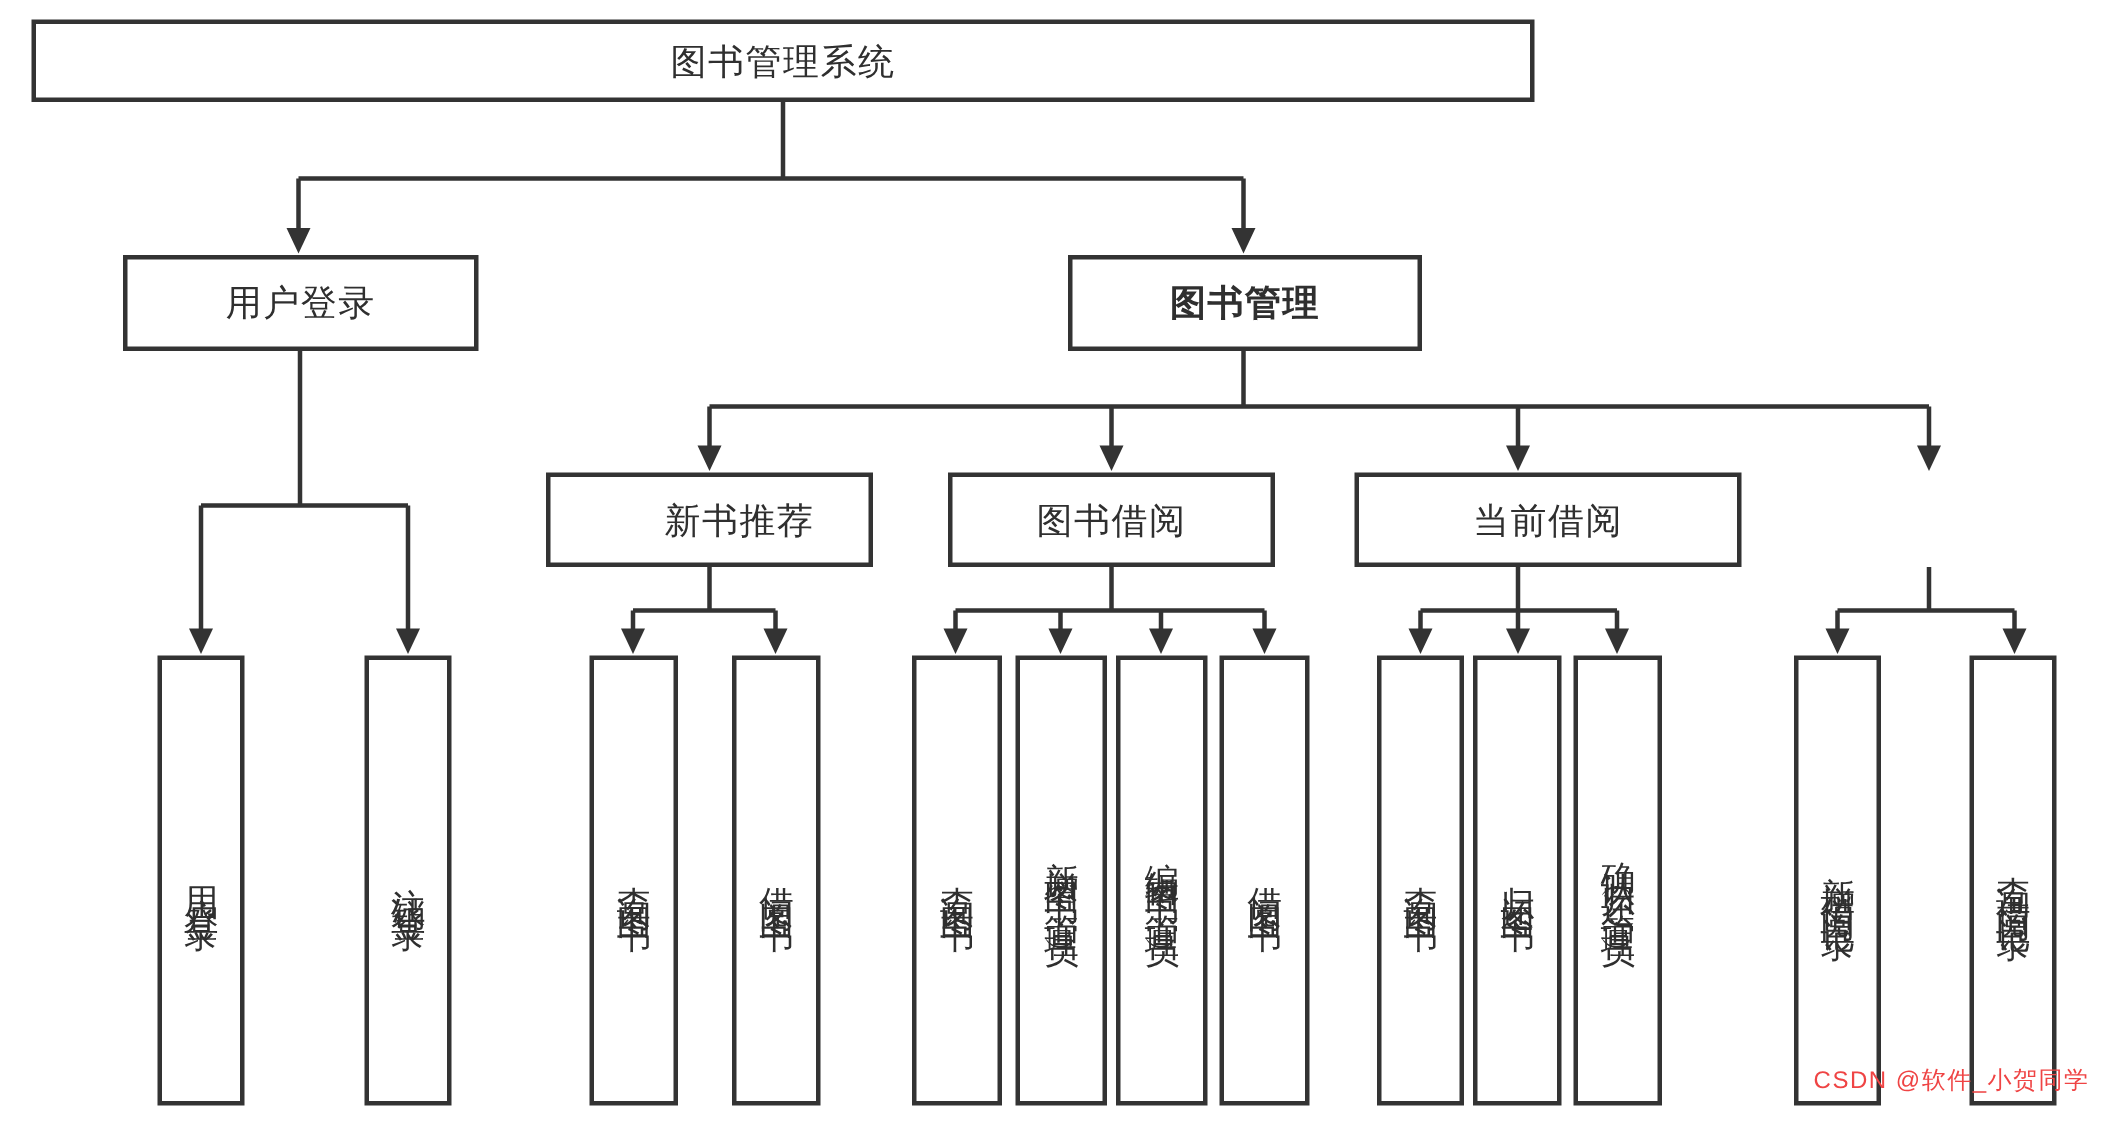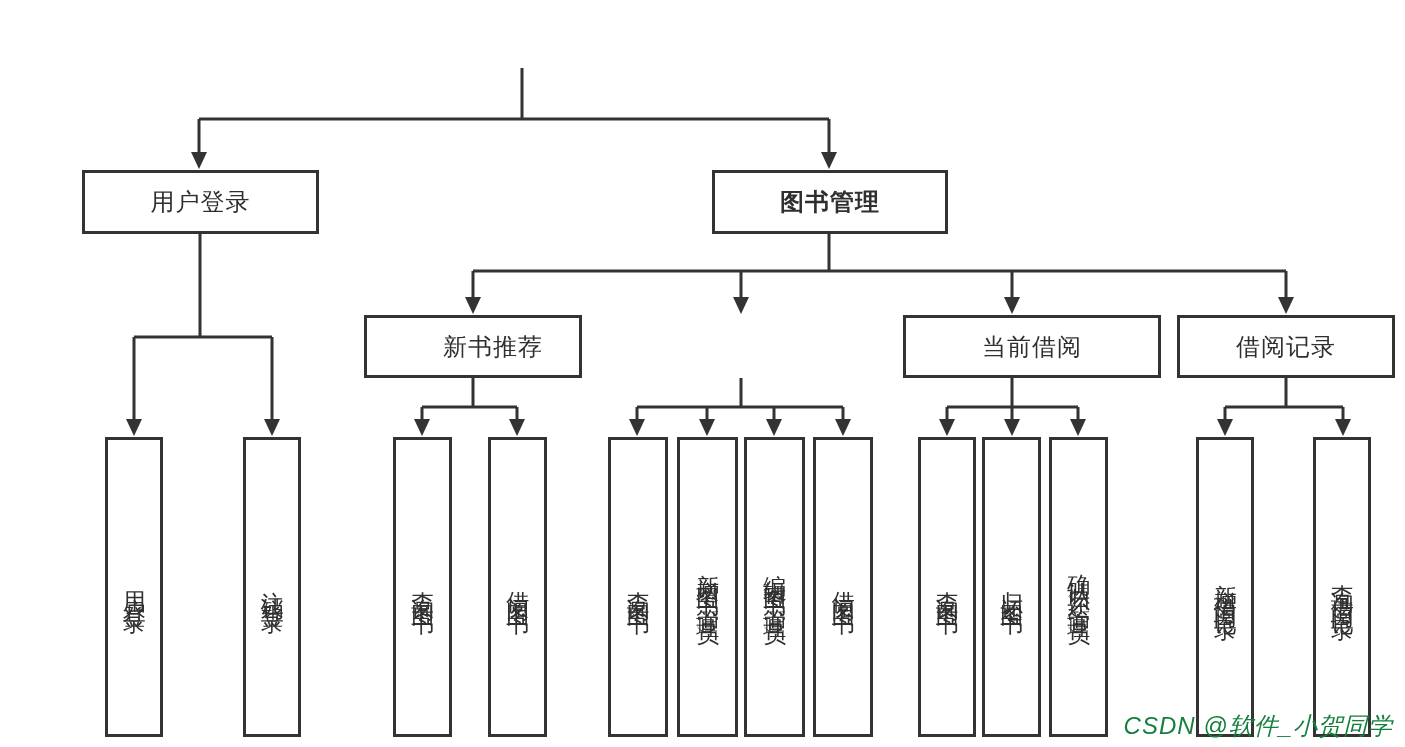--- a/index.html
+++ b/index.html
@@ -26,24 +26,23 @@
     text-orientation:mixed;
     font-size:23px;
     letter-spacing:7px;
     line-height:1.1;
     white-space:nowrap;
   }
   .watermark{
     position:absolute;
     right:12px;top:710px;
     z-index:3;
-    font-size:24px;
-    color:#15803d;
+    font-size:16px;
+    color:#ef4444;
     letter-spacing:1px;
-    font-style:italic;
   }
 </style>
 </head>
 <body>
 
 <div class="canvas">
 
   <svg class="connectors" width="1405" height="747" viewBox="0 0 1405 747">
     <g stroke="#333333" stroke-width="3" fill="none">
 
@@ -77,36 +76,39 @@
       <polygon points="766,419 782,419 774,436"></polygon>
       <polygon points="835,419 851,419 843,436"></polygon>
       <polygon points="939,419 955,419 947,436"></polygon>
       <polygon points="1004,419 1020,419 1012,436"></polygon>
       <polygon points="1070,419 1086,419 1078,436"></polygon>
       <polygon points="1217,419 1233,419 1225,436"></polygon>
       <polygon points="1335,419 1351,419 1343,436"></polygon>
     </g>
   </svg>
 
+  <div class="node hnode" style="left:21px;top:13px;width:1002px;height:55px;">
+    <span>图书管理系统</span>
+  </div>
 
   <div class="node hnode" style="left:82px;top:170px;width:237px;height:64px;">
     <span>用户登录</span>
   </div>
   <div class="node hnode" style="left:712px;top:170px;width:236px;height:64px;font-weight:bold;">
     <span>图书管理</span>
   </div>
 
   <div class="node hnode" style="left:364px;top:315px;width:218px;height:63px;padding-left:40px;">
     <span>新书推荐</span>
   </div>
+  <div class="node hnode" style="left:632px;top:315px;width:218px;height:63px;">
+    <span>图书借阅</span>
+  </div>
   <div class="node hnode" style="left:903px;top:315px;width:258px;height:63px;">
     <span>当前借阅</span>
-  </div>
-  <div class="node hnode" style="left:1177px;top:315px;width:218px;height:63px;">
-    <span>借阅记录</span>
   </div>
 
   <div class="node vnode" style="left:105px;top:437px;width:58px;height:300px;">
     <span>用户登录</span>
   </div>
   <div class="node vnode" style="left:243px;top:437px;width:58px;height:300px;">
     <span>注销登录</span>
   </div>
 
   <div class="node vnode" style="left:393px;top:437px;width:59px;height:300px;">

